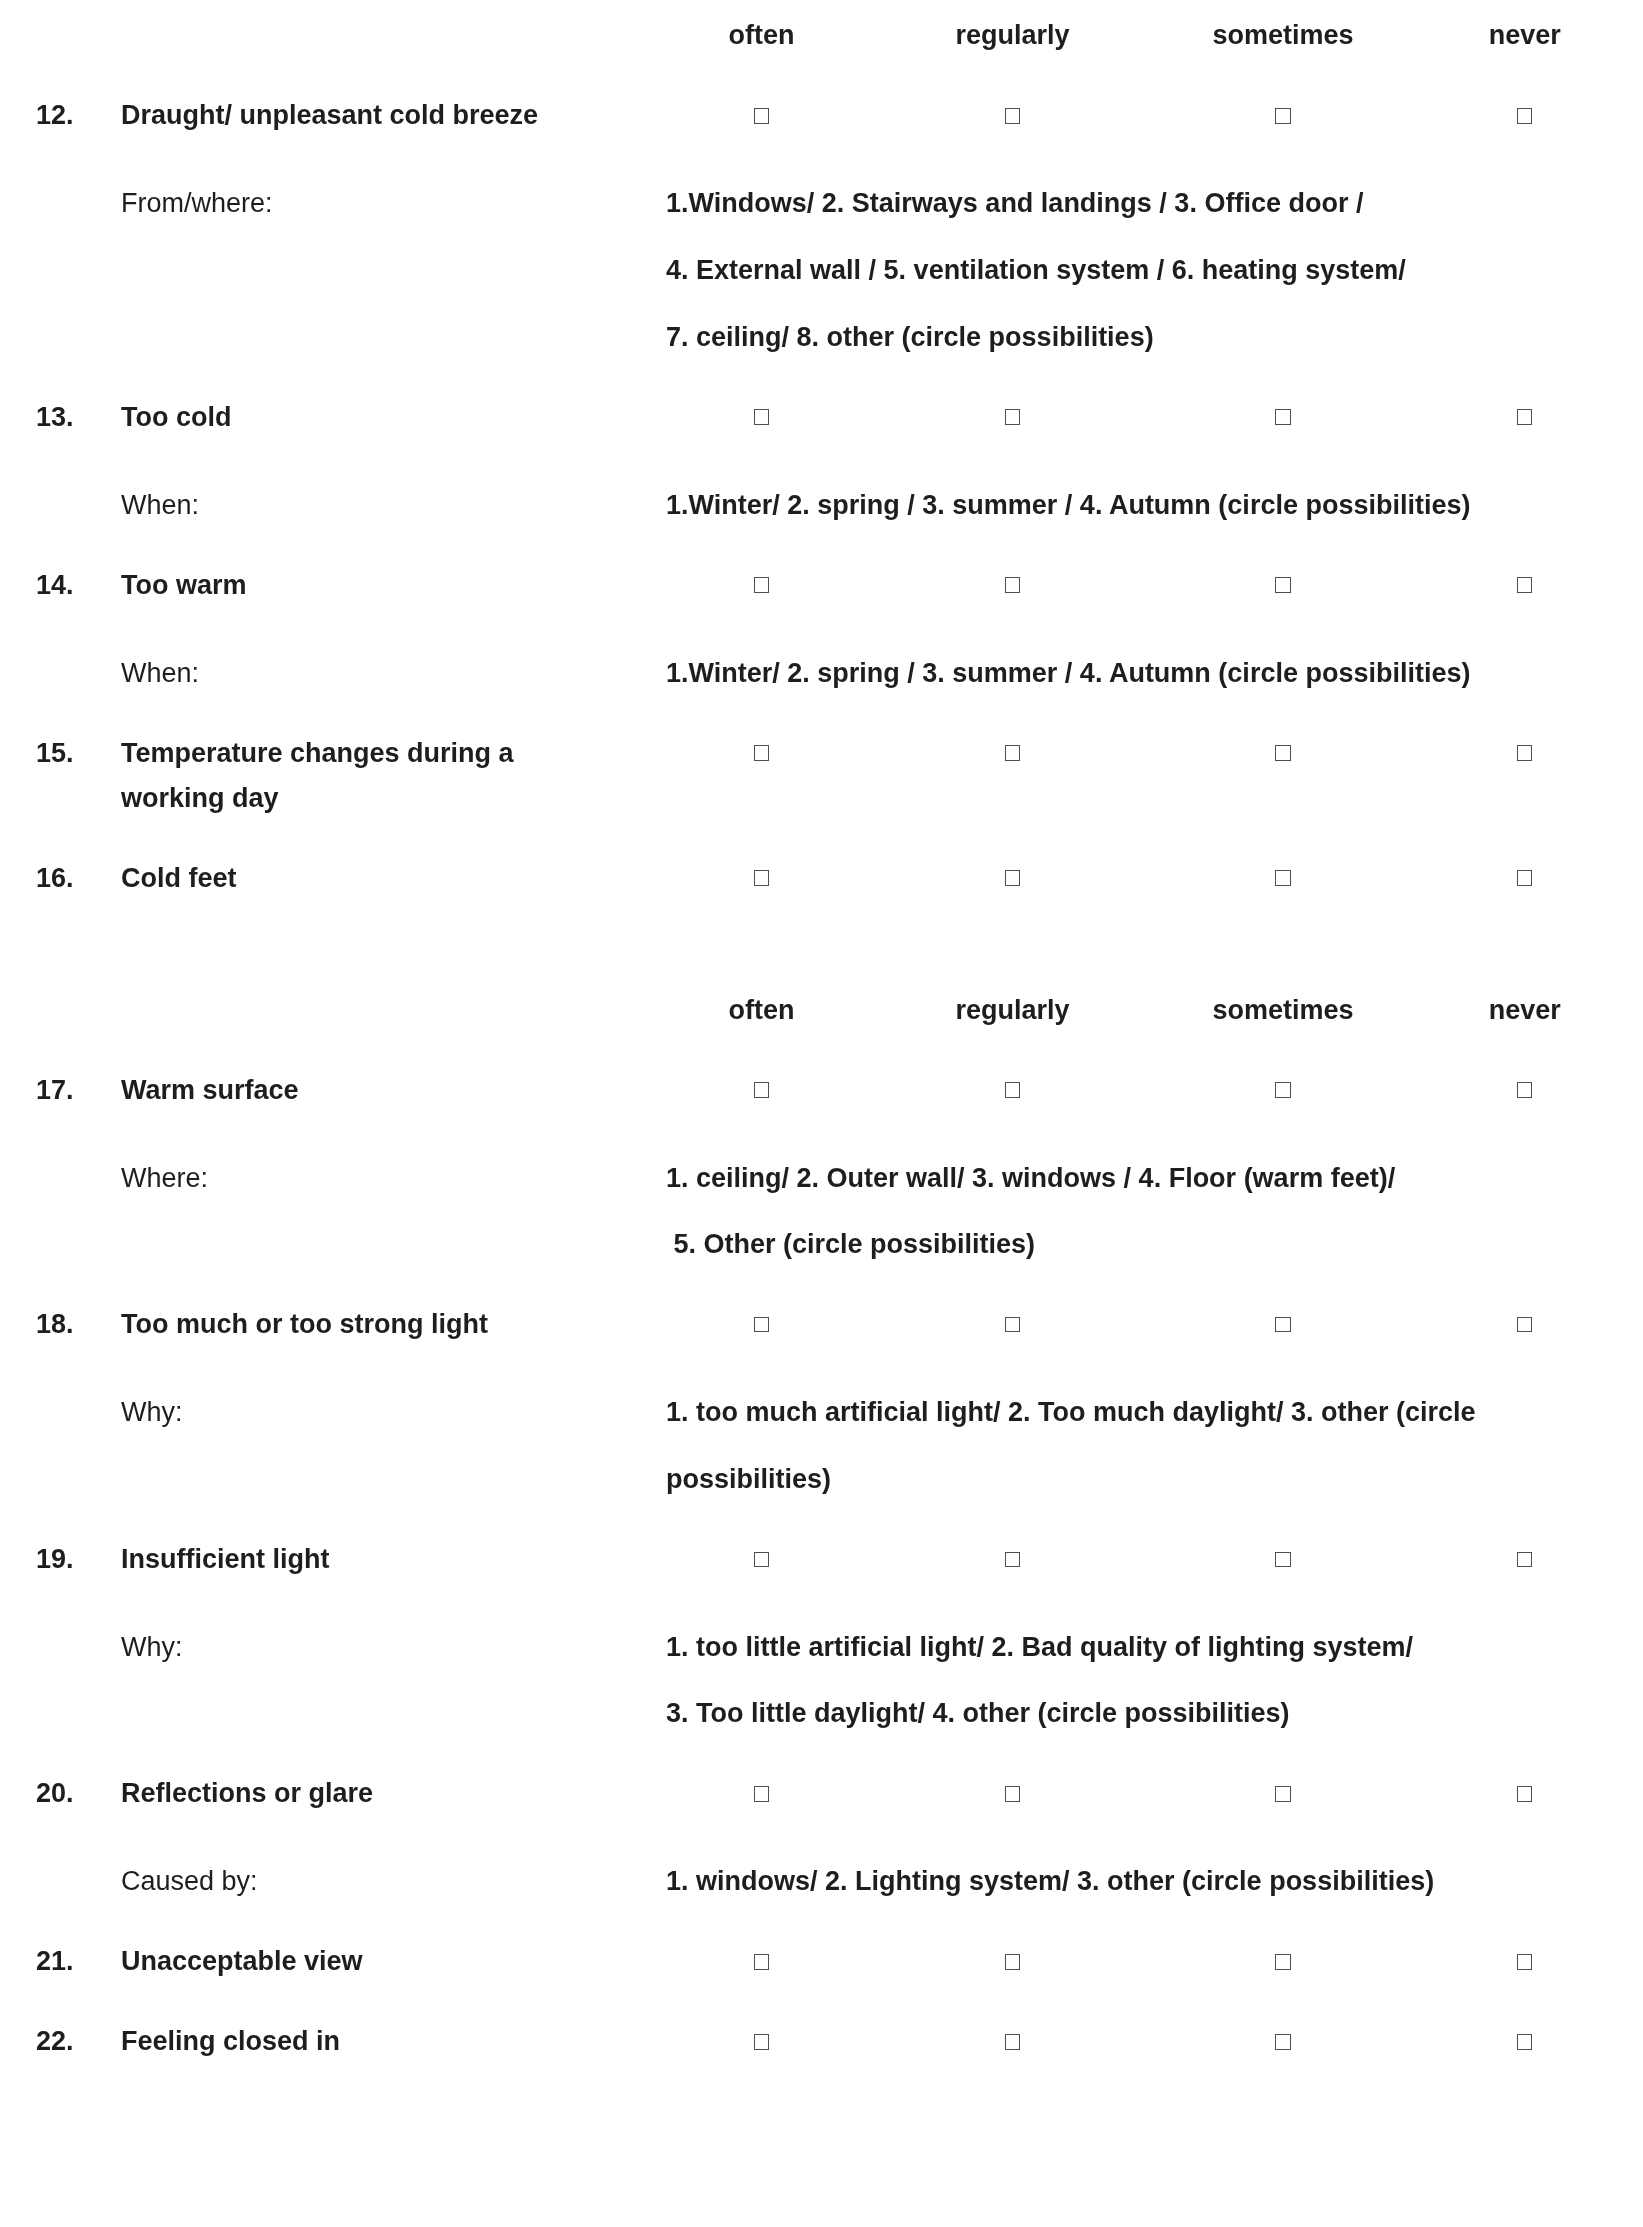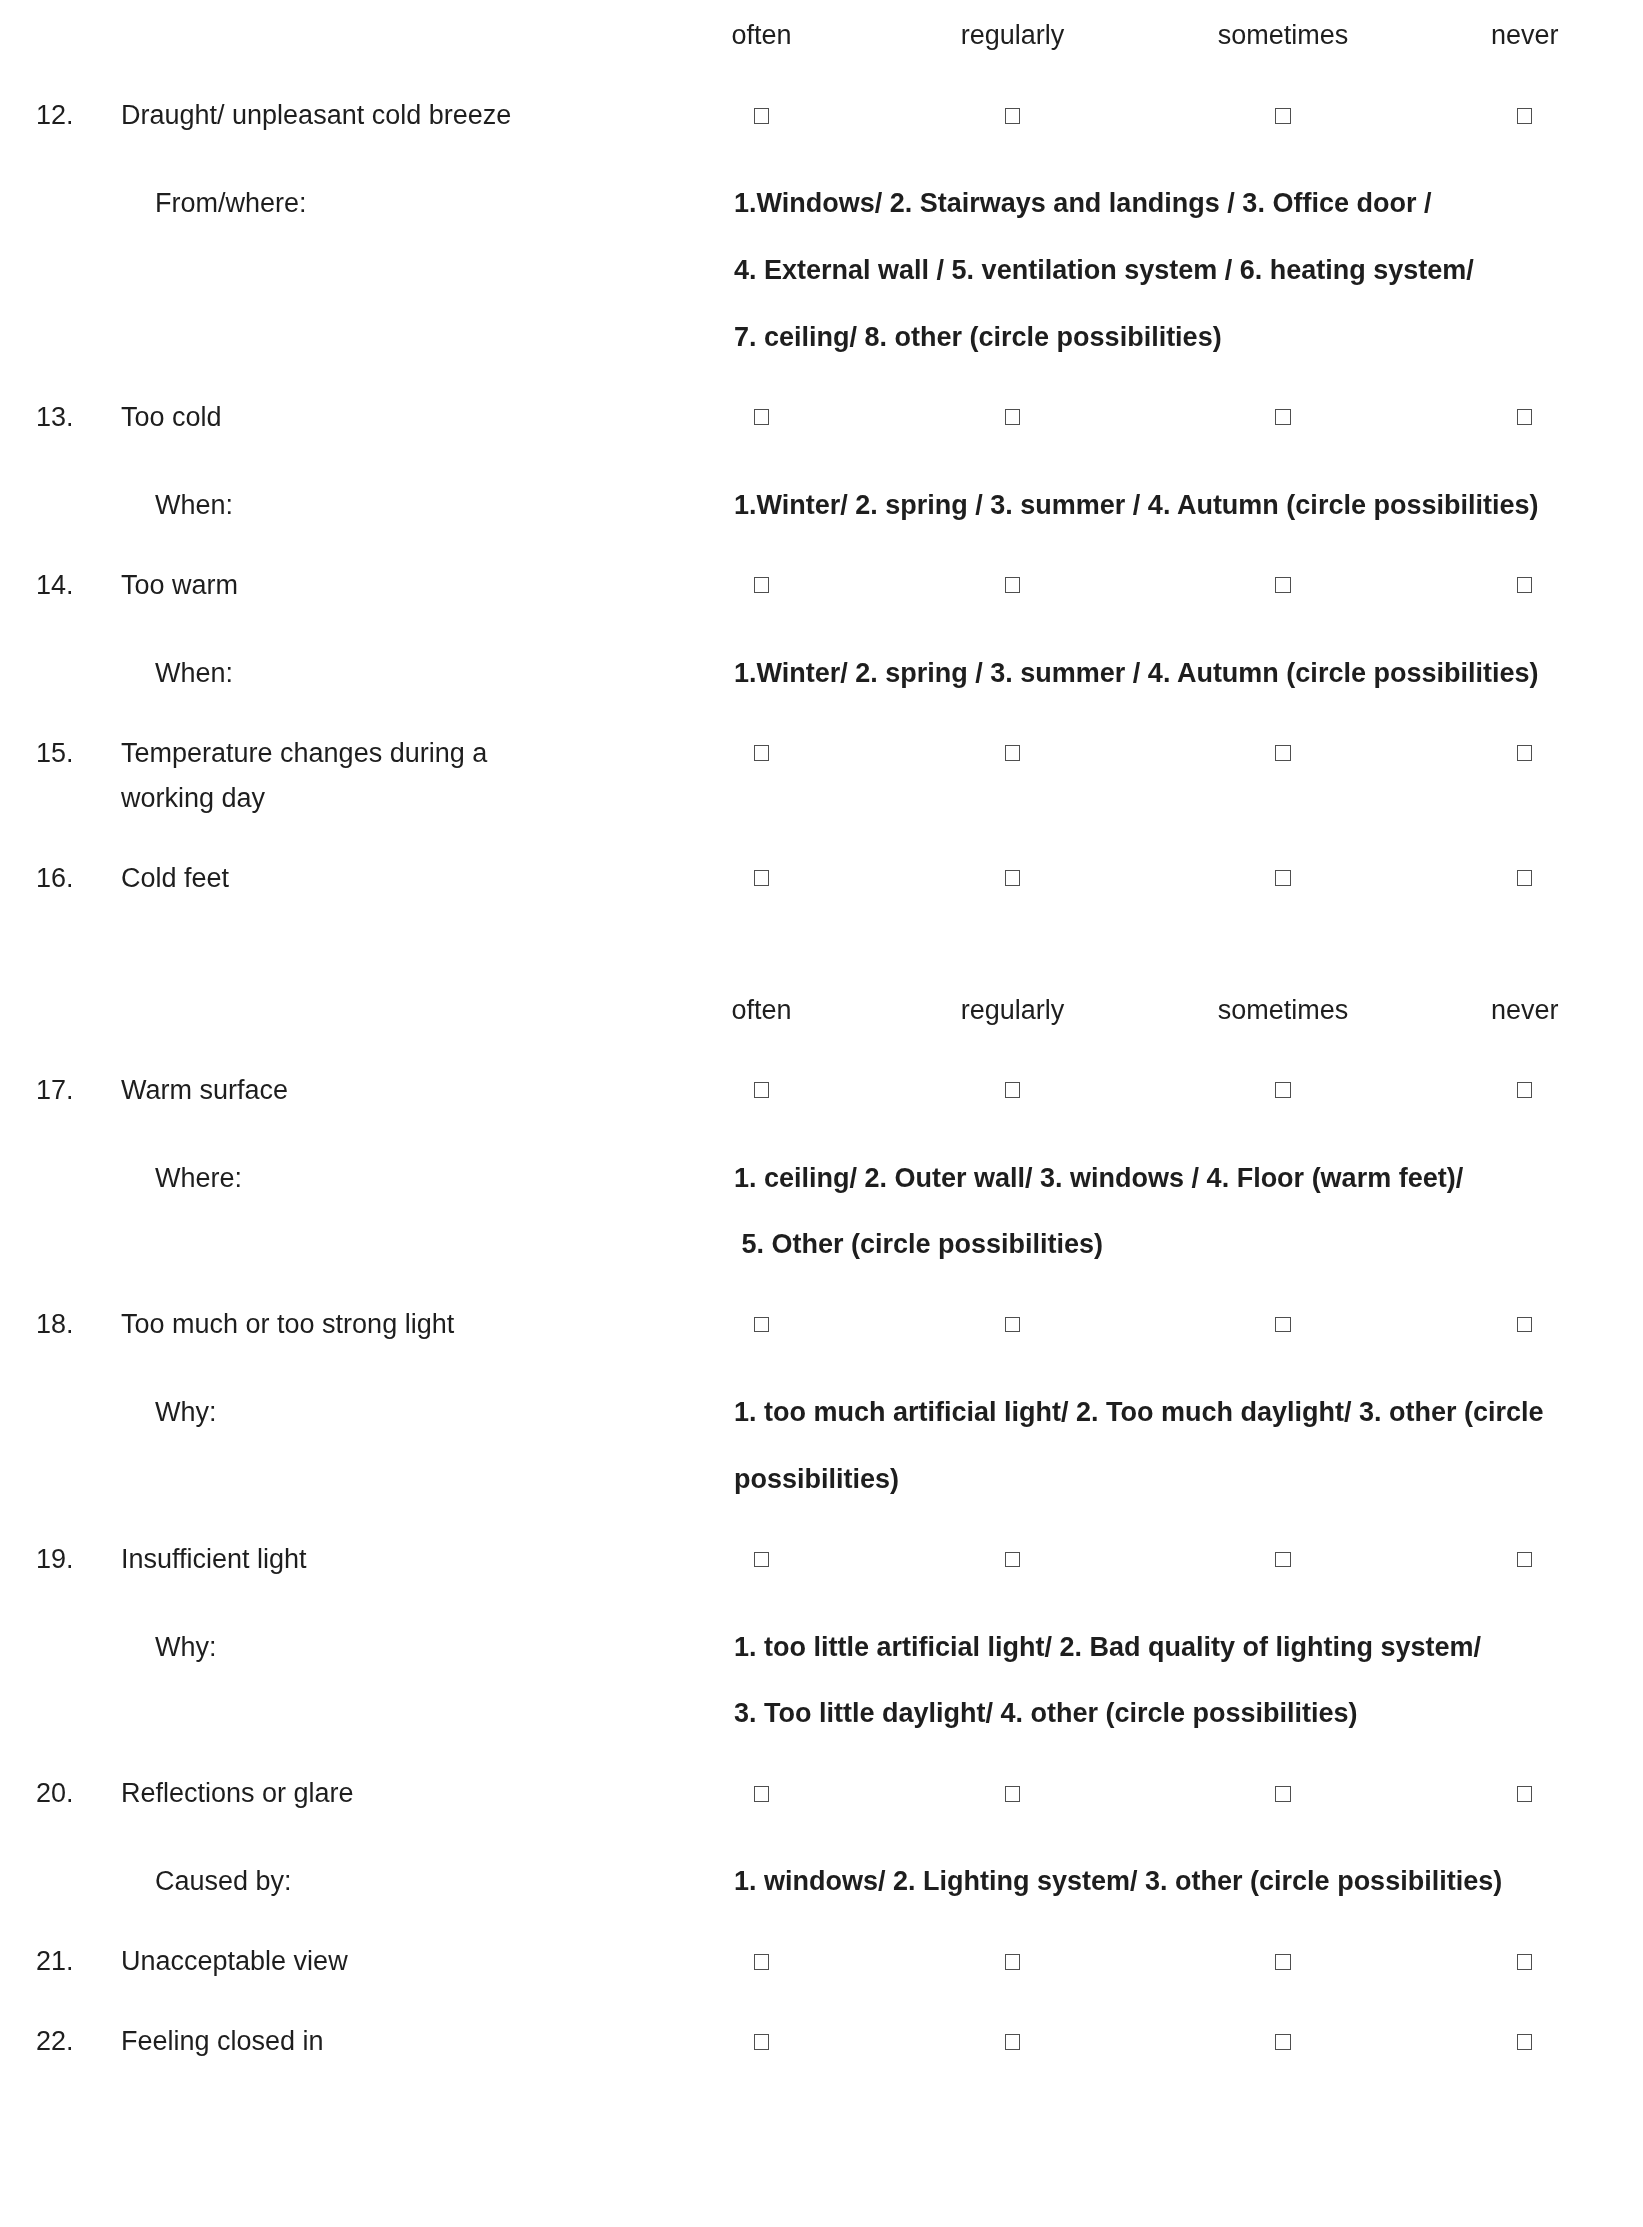--- a/index.html
+++ b/index.html
@@ -13,30 +13,30 @@
     color: var(--text-color, #1e1e1e);
     padding: 13.4px 20.6px 0 36px;
     overflow: hidden;
   }
 
   
   .q-row, .freq-header {
     display: grid;
     grid-template-columns: 85px 517px 247px 255px 286px 1fr;
     align-items: start;
+    font-weight: bold;
   }
   .q-row { margin-top: 35px; }
   .freq-header.second { margin-top: 87px; }
 
   .sub-row {
     display: grid;
     grid-template-columns: 85px 545px 1fr;
     align-items: start;
     margin-top: 43px;
-    gap: 34px;
   }
 
   .q-num, .sub-label { line-height: 45px; white-space: nowrap; }
   .q-line { display: block; line-height: 45px; white-space: nowrap; }
 
   .hdr-cell { text-align: center; line-height: 45px; }
 
   .cbox-cell {
     display: flex;
     align-items: center;

